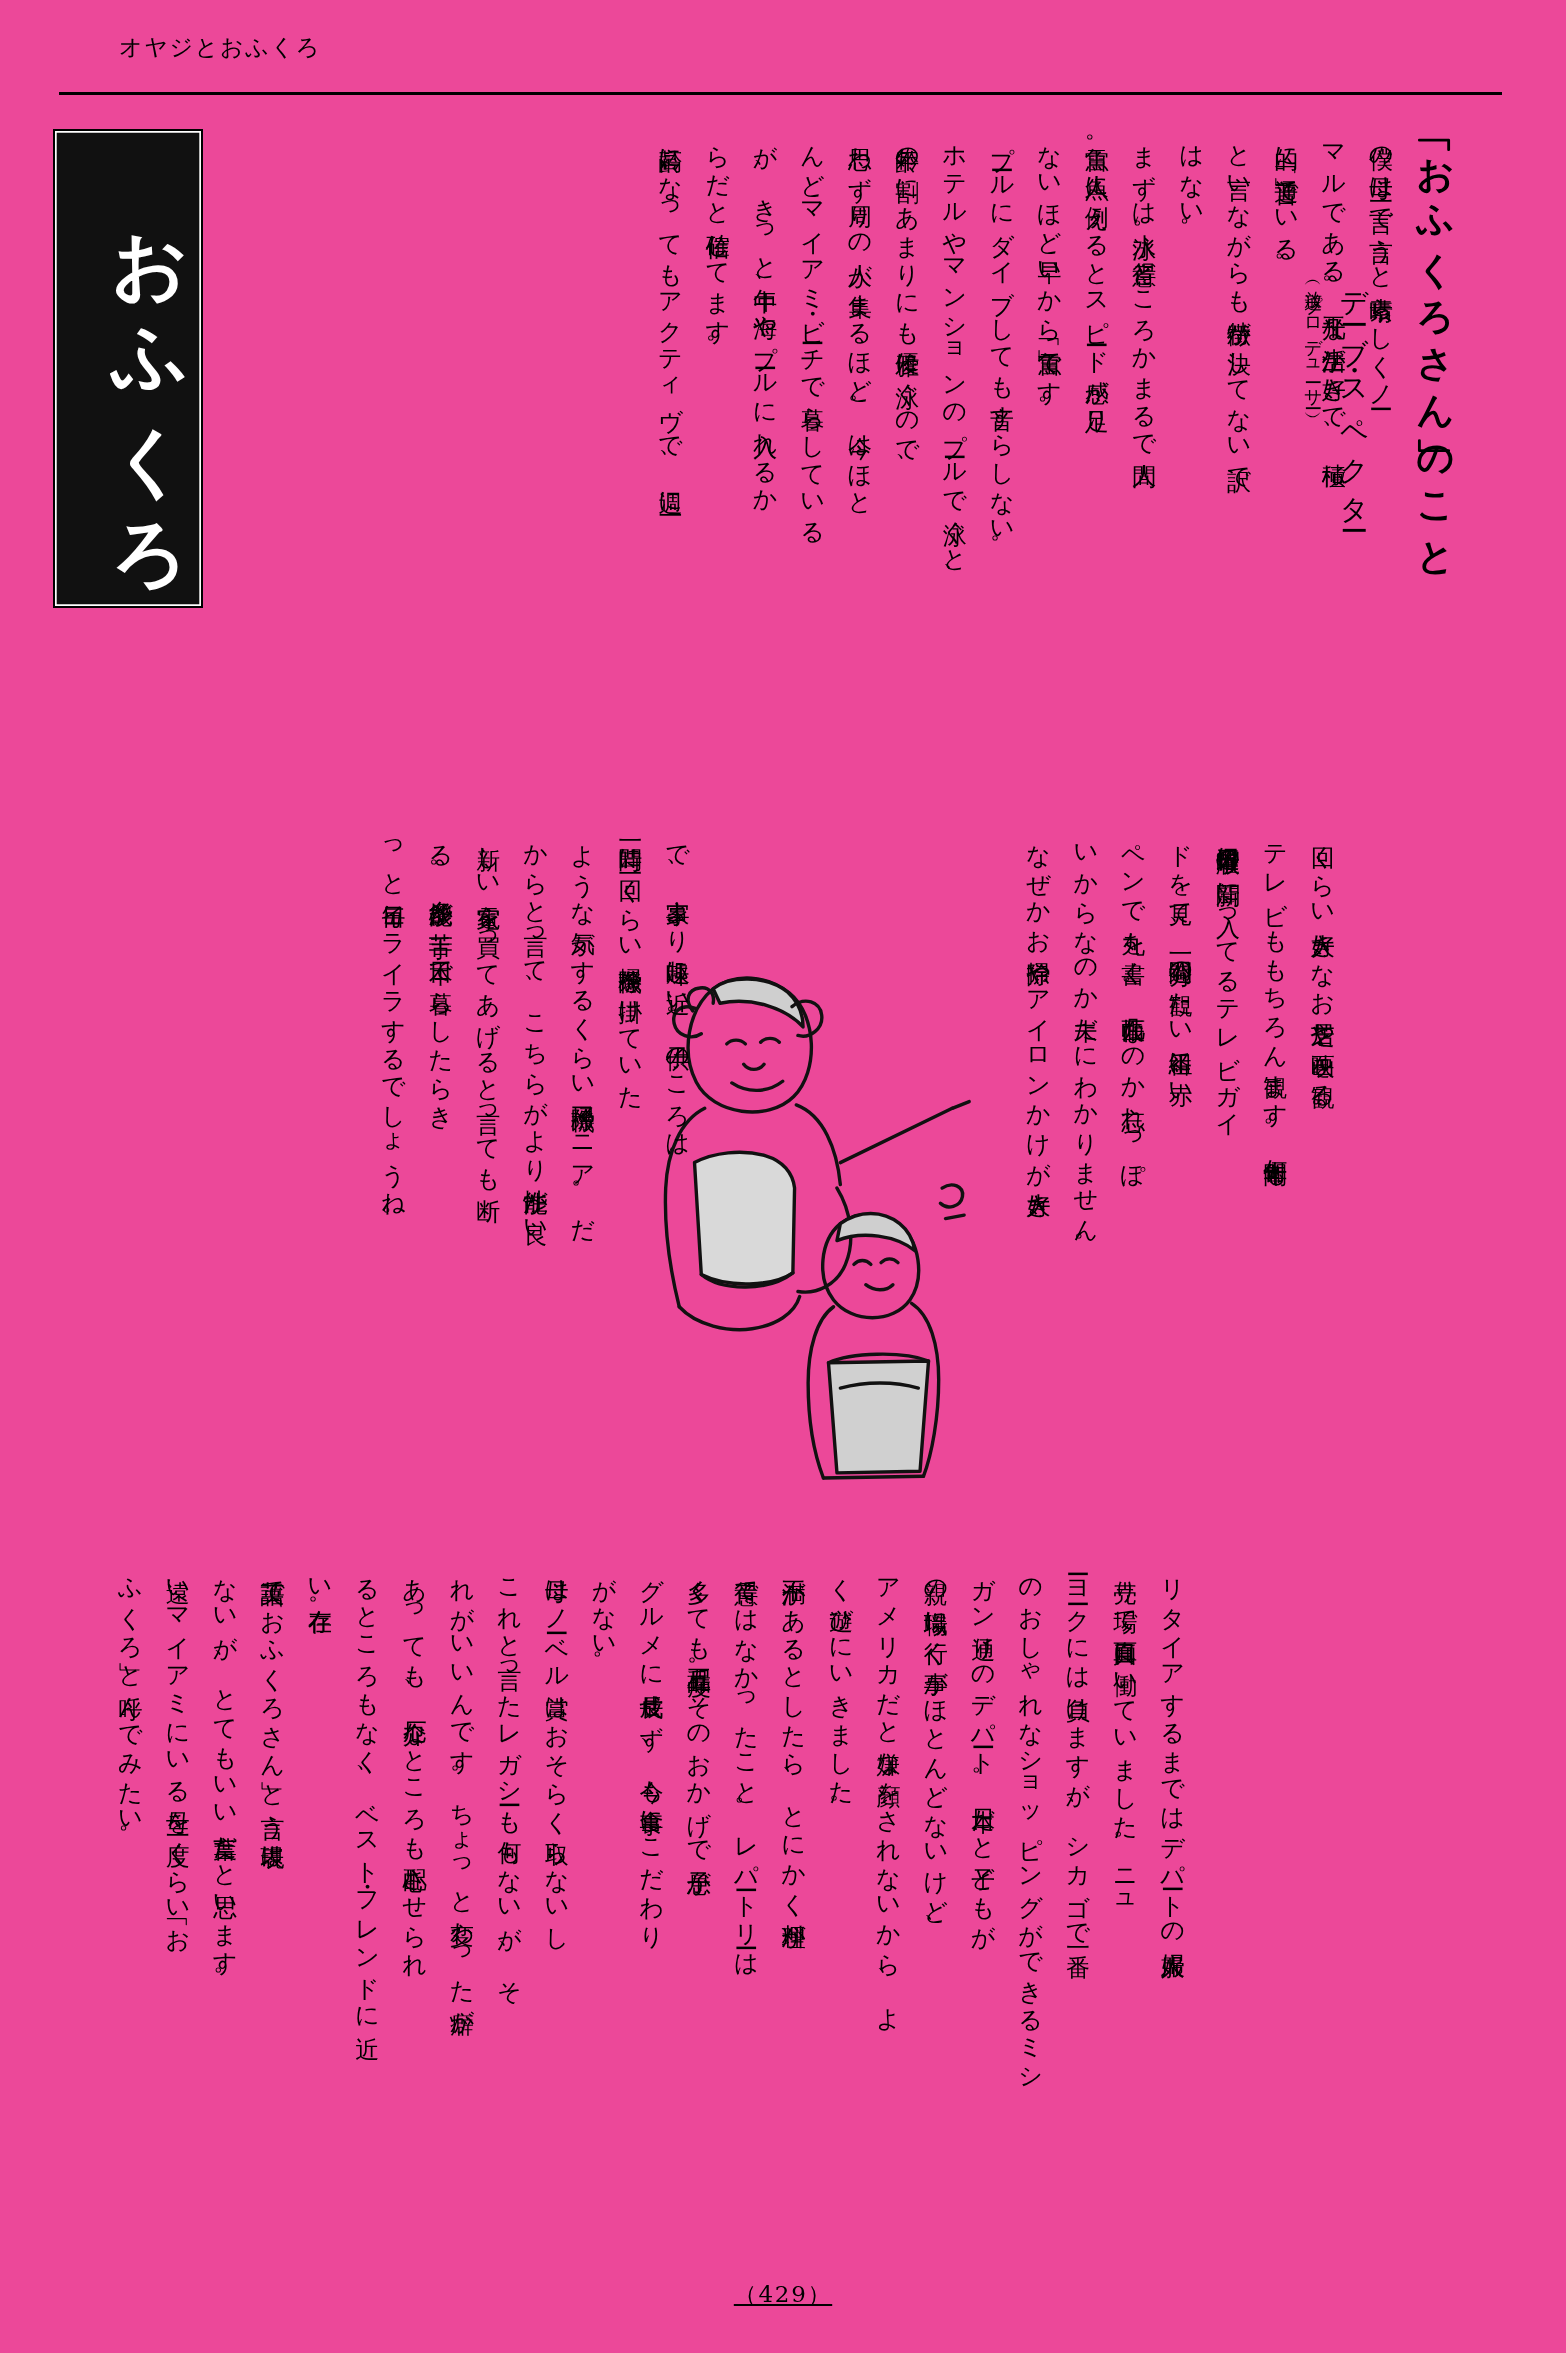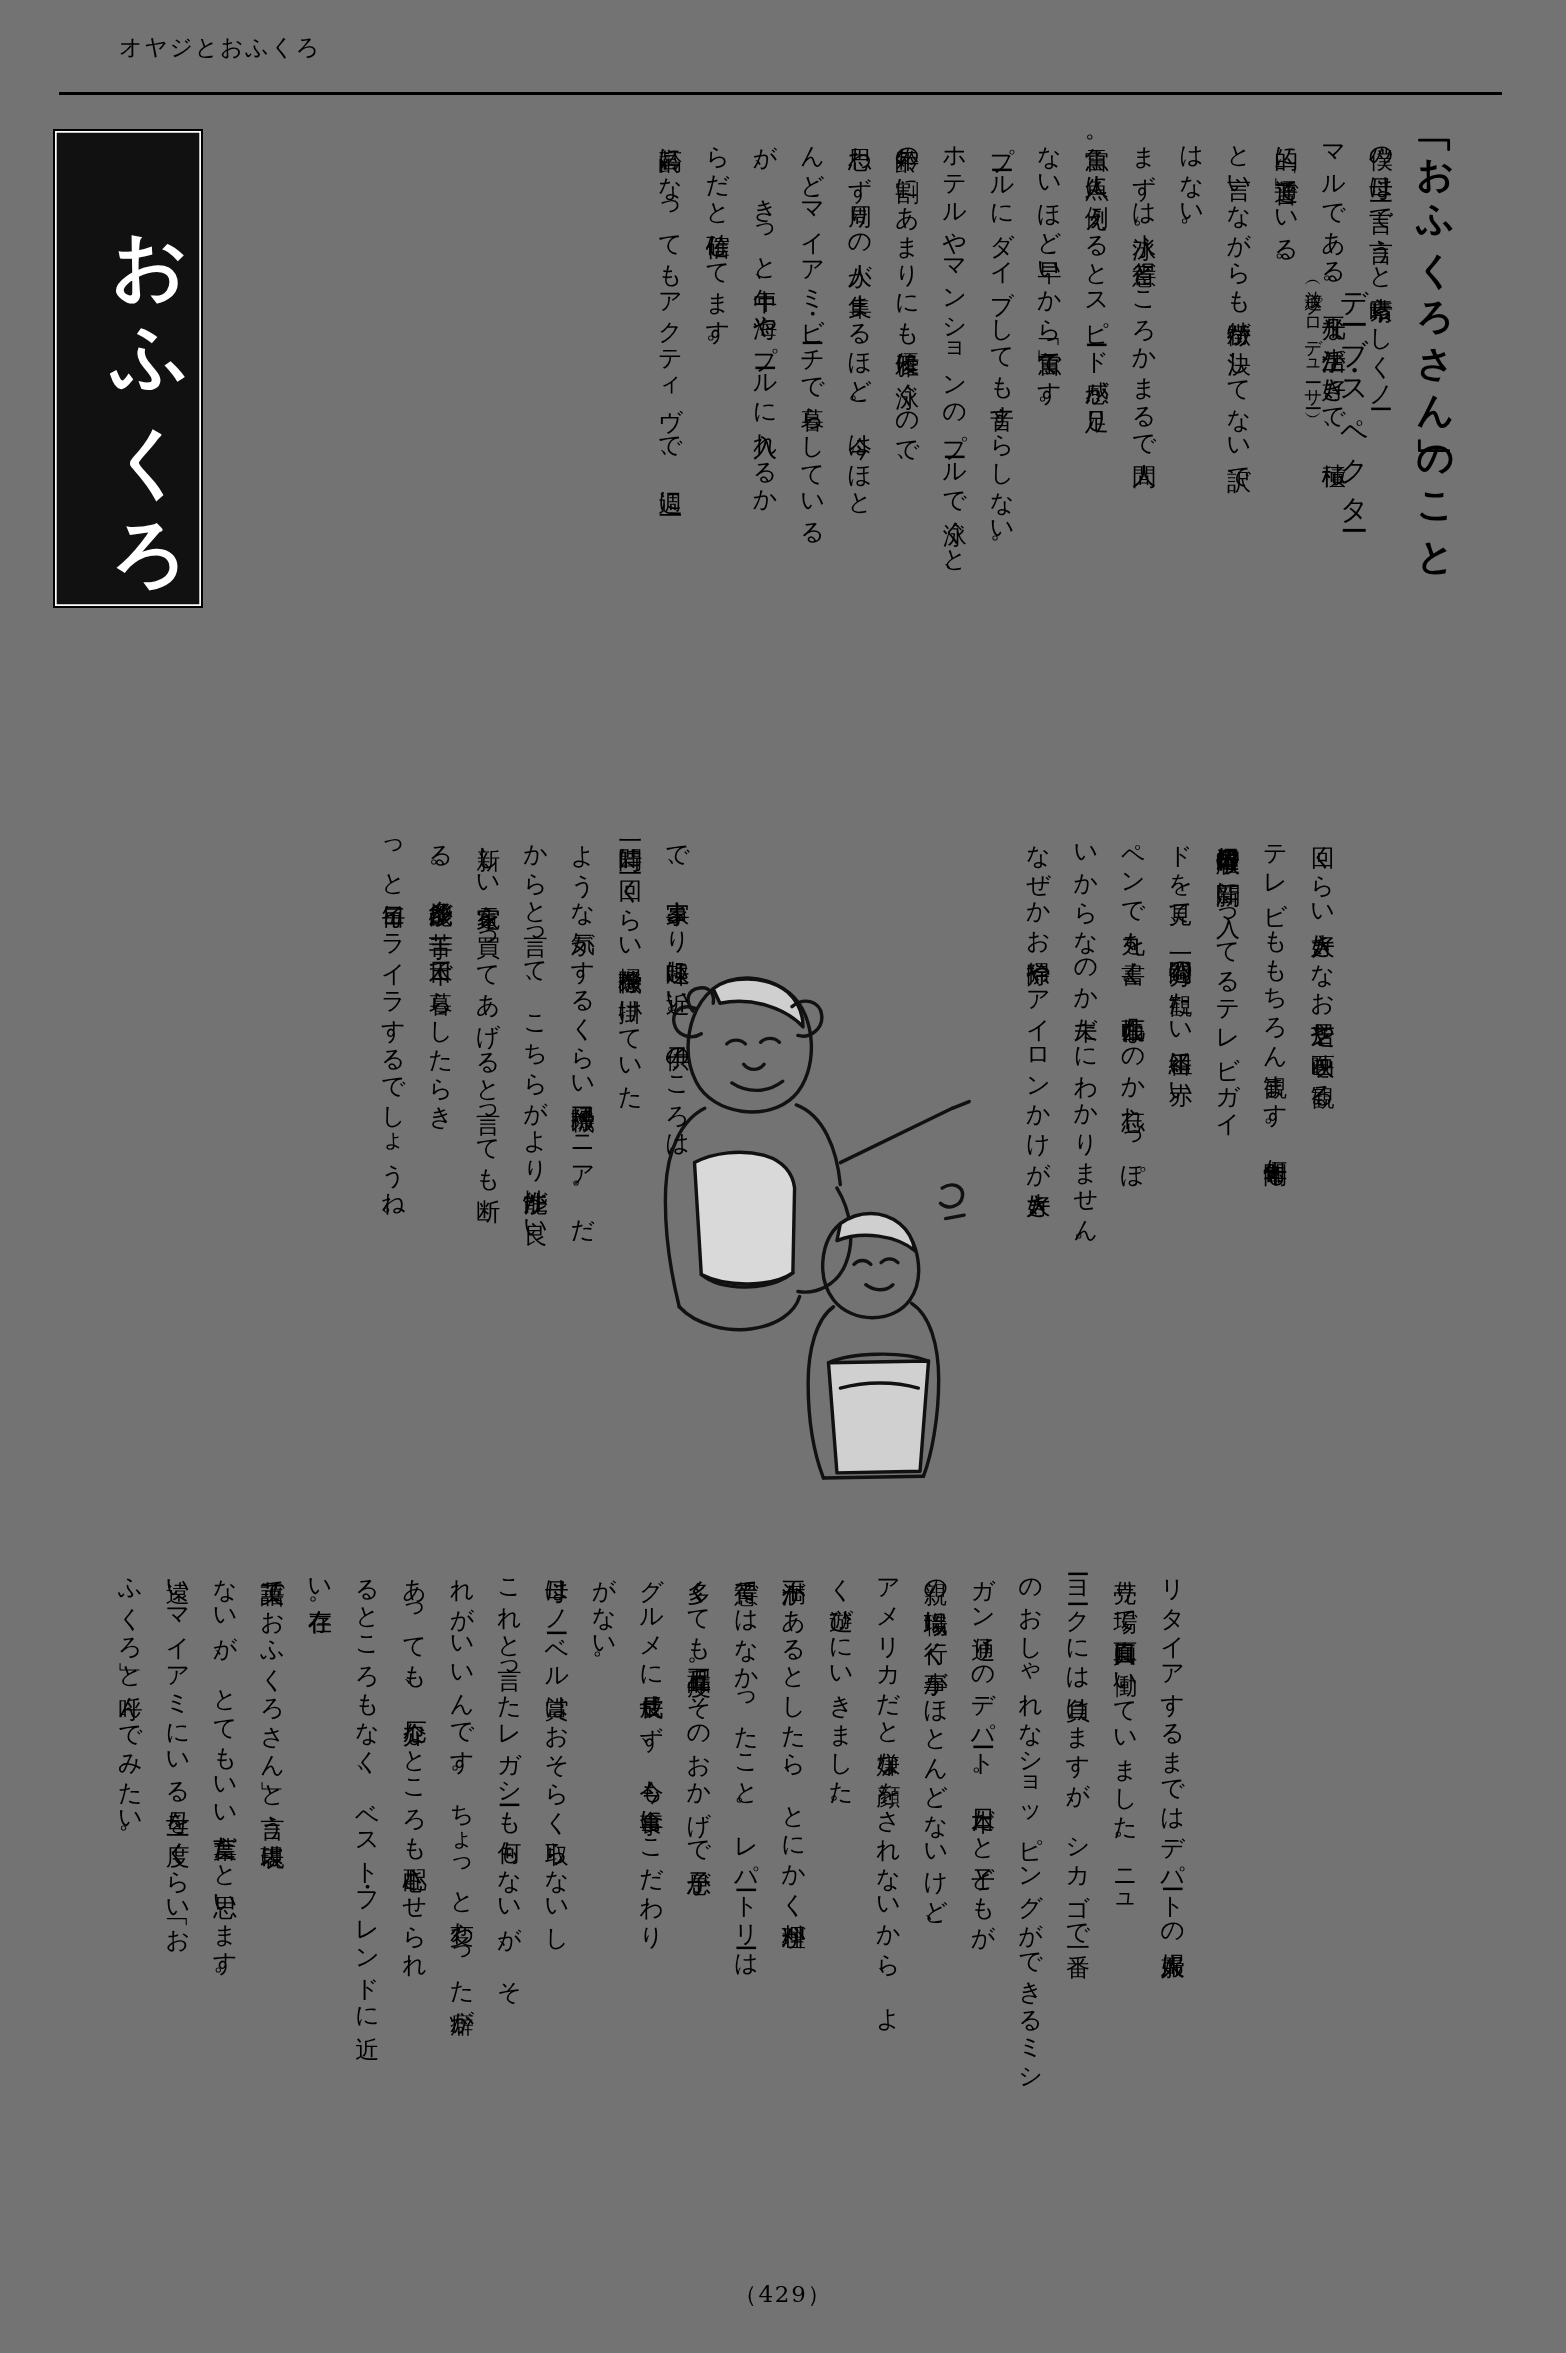--- a/index.html
+++ b/index.html
@@ -8,21 +8,21 @@
     background: #ffffff;
   }
   body {
     font-family: "Liberation Serif", "DejaVu Serif", serif;
     color: #000;
   }
   #page {
     position: relative;
     width: 1566px;
     height: 2354px;
-    background: #737373;
+    background: #ec4899;
     overflow: hidden;
   }
 
   
   .running-head {
     position: absolute;
     top: 32px;
     left: 119px;
     font-size: 23px;
     letter-spacing: 1.7px;
@@ -171,20 +171,21 @@
   
   .page-number {
     position: absolute;
     bottom: 44px;
     left: 0;
     width: 100%;
     text-align: center;
     font-size: 23px;
     font-family: "DejaVu Serif", serif;
     letter-spacing: 1.7px;
+    text-decoration: underline;
   }
 </style>
 </head>
 <body>
 
 <div id="page">
 
   <div class="running-head">オヤジとおふくろ</div>
   <div class="rule-top"></div>
 

